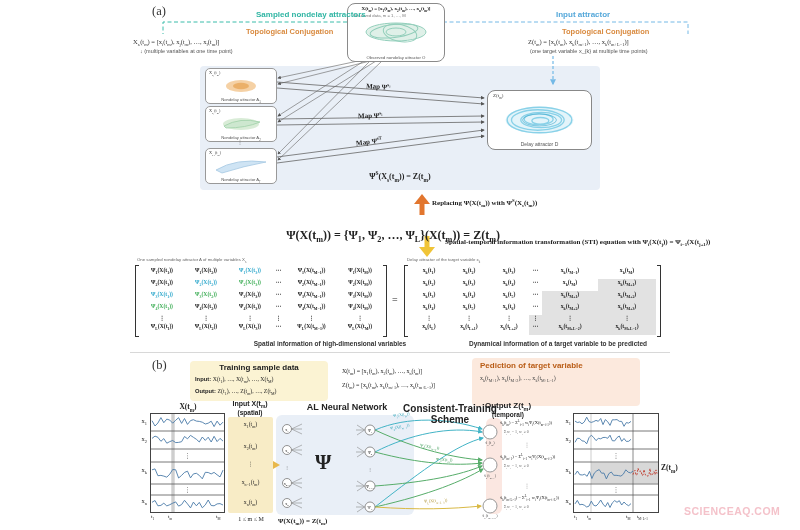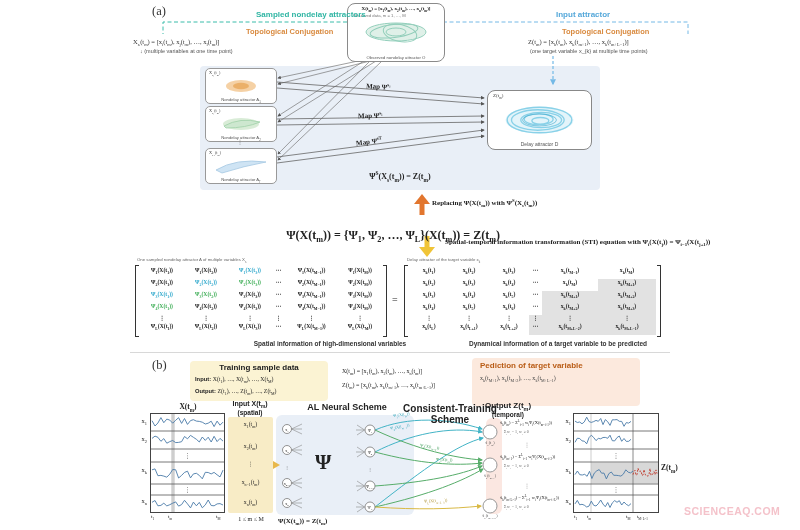--- a/index.html
+++ b/index.html
@@ -392,21 +392,21 @@
 
 <div class="abs coltitle" style="left:224px;top:400px;width:52px;">Input X(t<sub>m</sub>)</div>
 <div class="abs coltitle" style="left:224px;top:409px;width:52px;font-size:6.5px;">(spatial)</div>
 <div class="abs initem" style="left:228px;top:421px;">x<sub>1</sub>(t<sub>m</sub>)</div>
 <div class="abs initem" style="left:228px;top:443px;">x<sub>2</sub>(t<sub>m</sub>)</div>
 <div class="abs initem" style="left:228px;top:461px;">⋮</div>
 <div class="abs initem" style="left:228px;top:479px;">x<sub>n−1</sub>(t<sub>m</sub>)</div>
 <div class="abs initem" style="left:228px;top:499px;">x<sub>n</sub>(t<sub>m</sub>)</div>
 <div class="abs initem" style="left:226px;top:516px;width:50px;font-size:6px;">1 ≤ m ≤ M</div>
 
-<div class="abs coltitle" style="left:282px;top:402px;width:130px;font-size:9px;">AL Neural Scheme</div>
+<div class="abs coltitle" style="left:282px;top:402px;width:130px;font-size:9px;">AL Neural Network</div>
 <svg class="abs" id="nnsvg" style="left:276px;top:415px;z-index:2;" width="138" height="100" viewBox="0 0 138 100">
   <g stroke="#888" stroke-width="0.6" fill="none">
     <path d="M15.5,14 L26,9 M15.5,14 L26,14 M15.5,14 L26,19"></path>
     <path d="M15.5,35 L26,30 M15.5,35 L26,35 M15.5,35 L26,40"></path>
     <path d="M15.5,68 L26,63 M15.5,68 L26,68 M15.5,68 L26,73"></path>
     <path d="M15.5,88 L26,83 M15.5,88 L26,88 M15.5,88 L26,93"></path>
     <path d="M81,10 L88.5,15 M80,15 L88.5,15 M81,20 L88.5,15"></path>
     <path d="M81,32 L88.5,37 M80,37 L88.5,37 M81,42 L88.5,37"></path>
     <path d="M81,66 L88.5,71 M80,71 L88.5,71 M81,76 L88.5,71"></path>
     <path d="M81,87 L88.5,92 M80,92 L88.5,92 M81,97 L88.5,92"></path>

